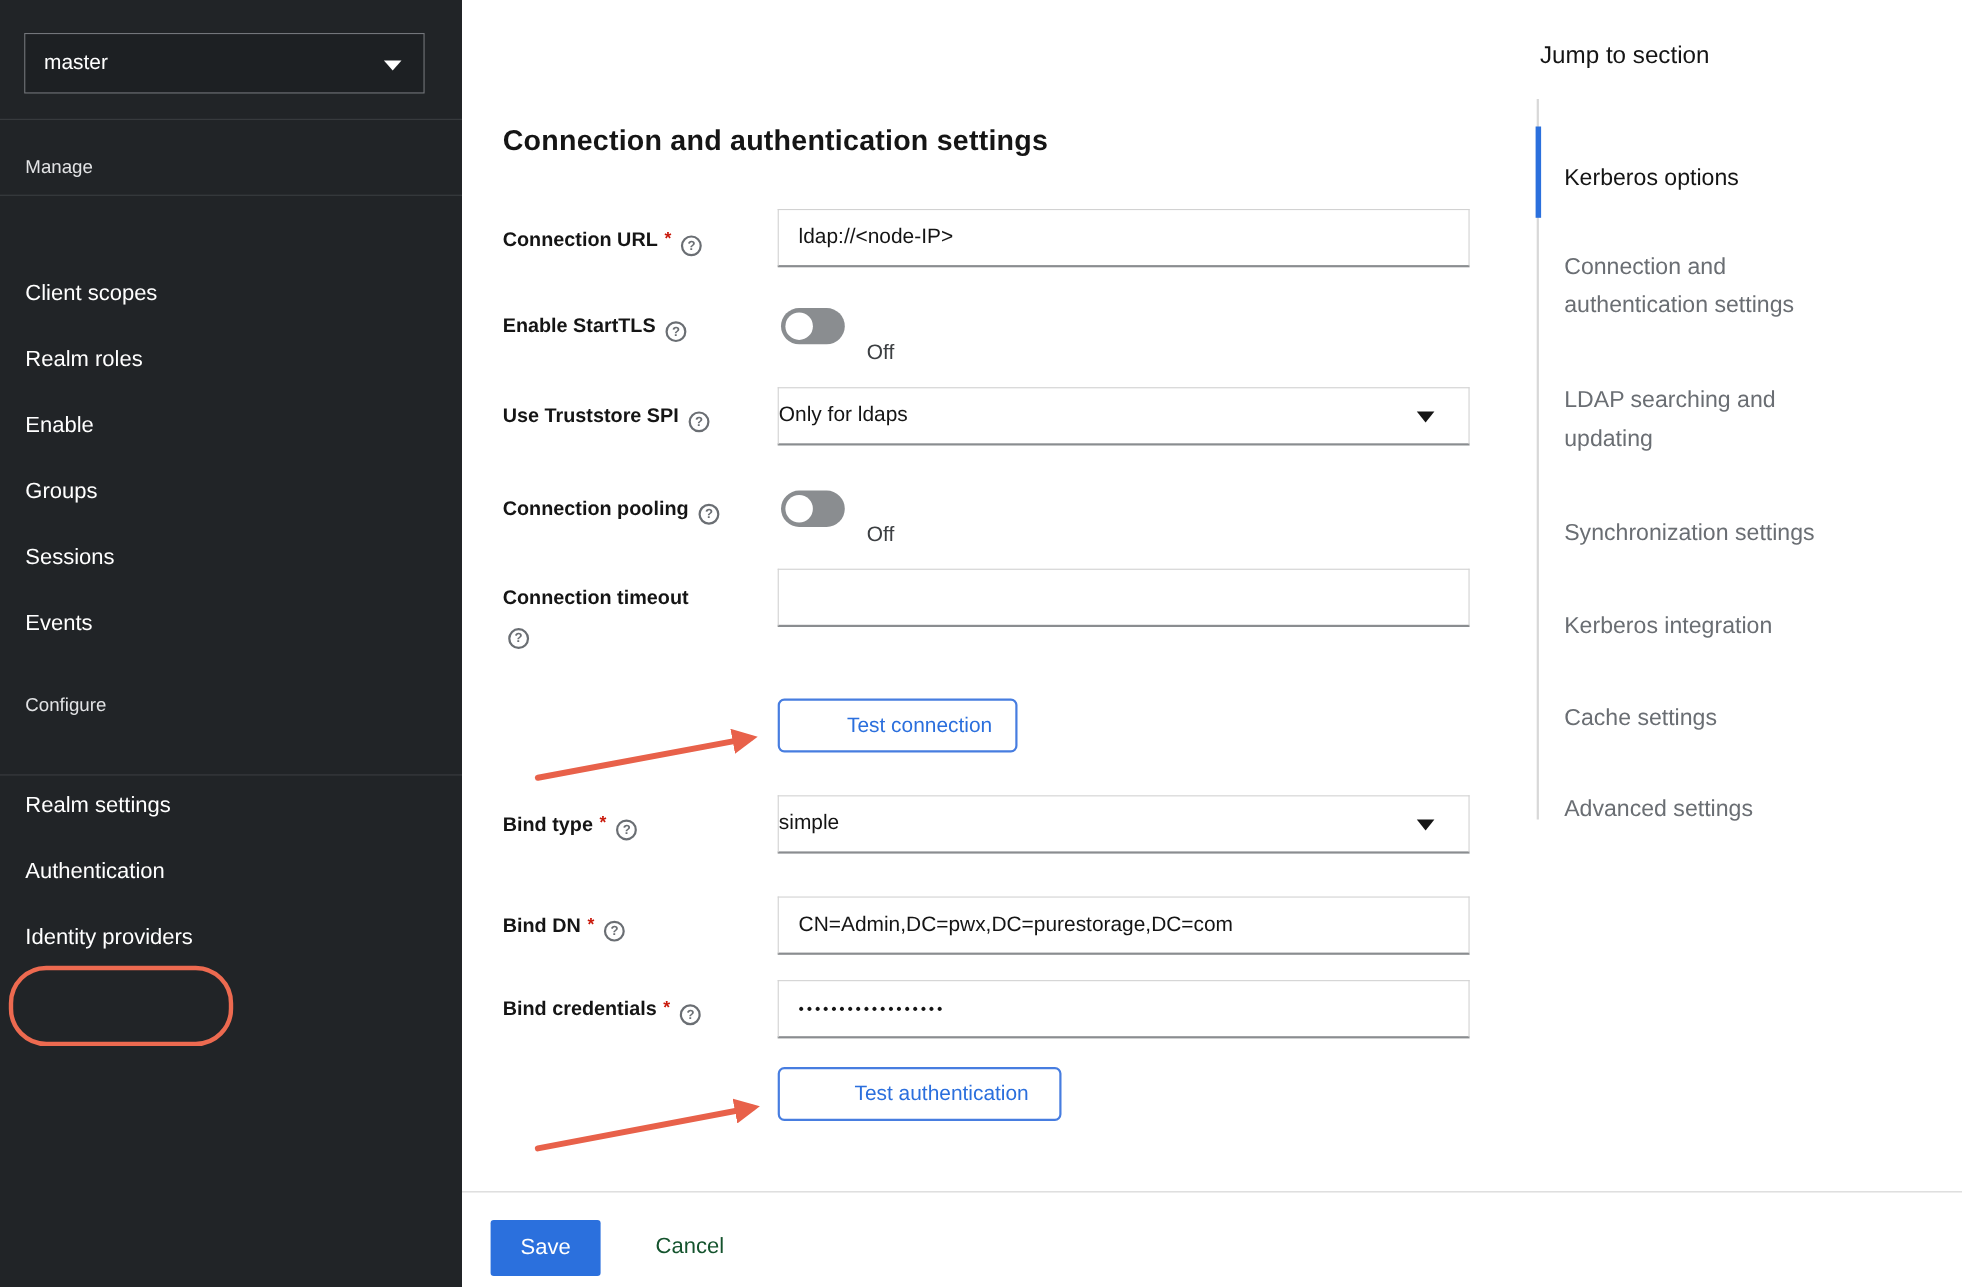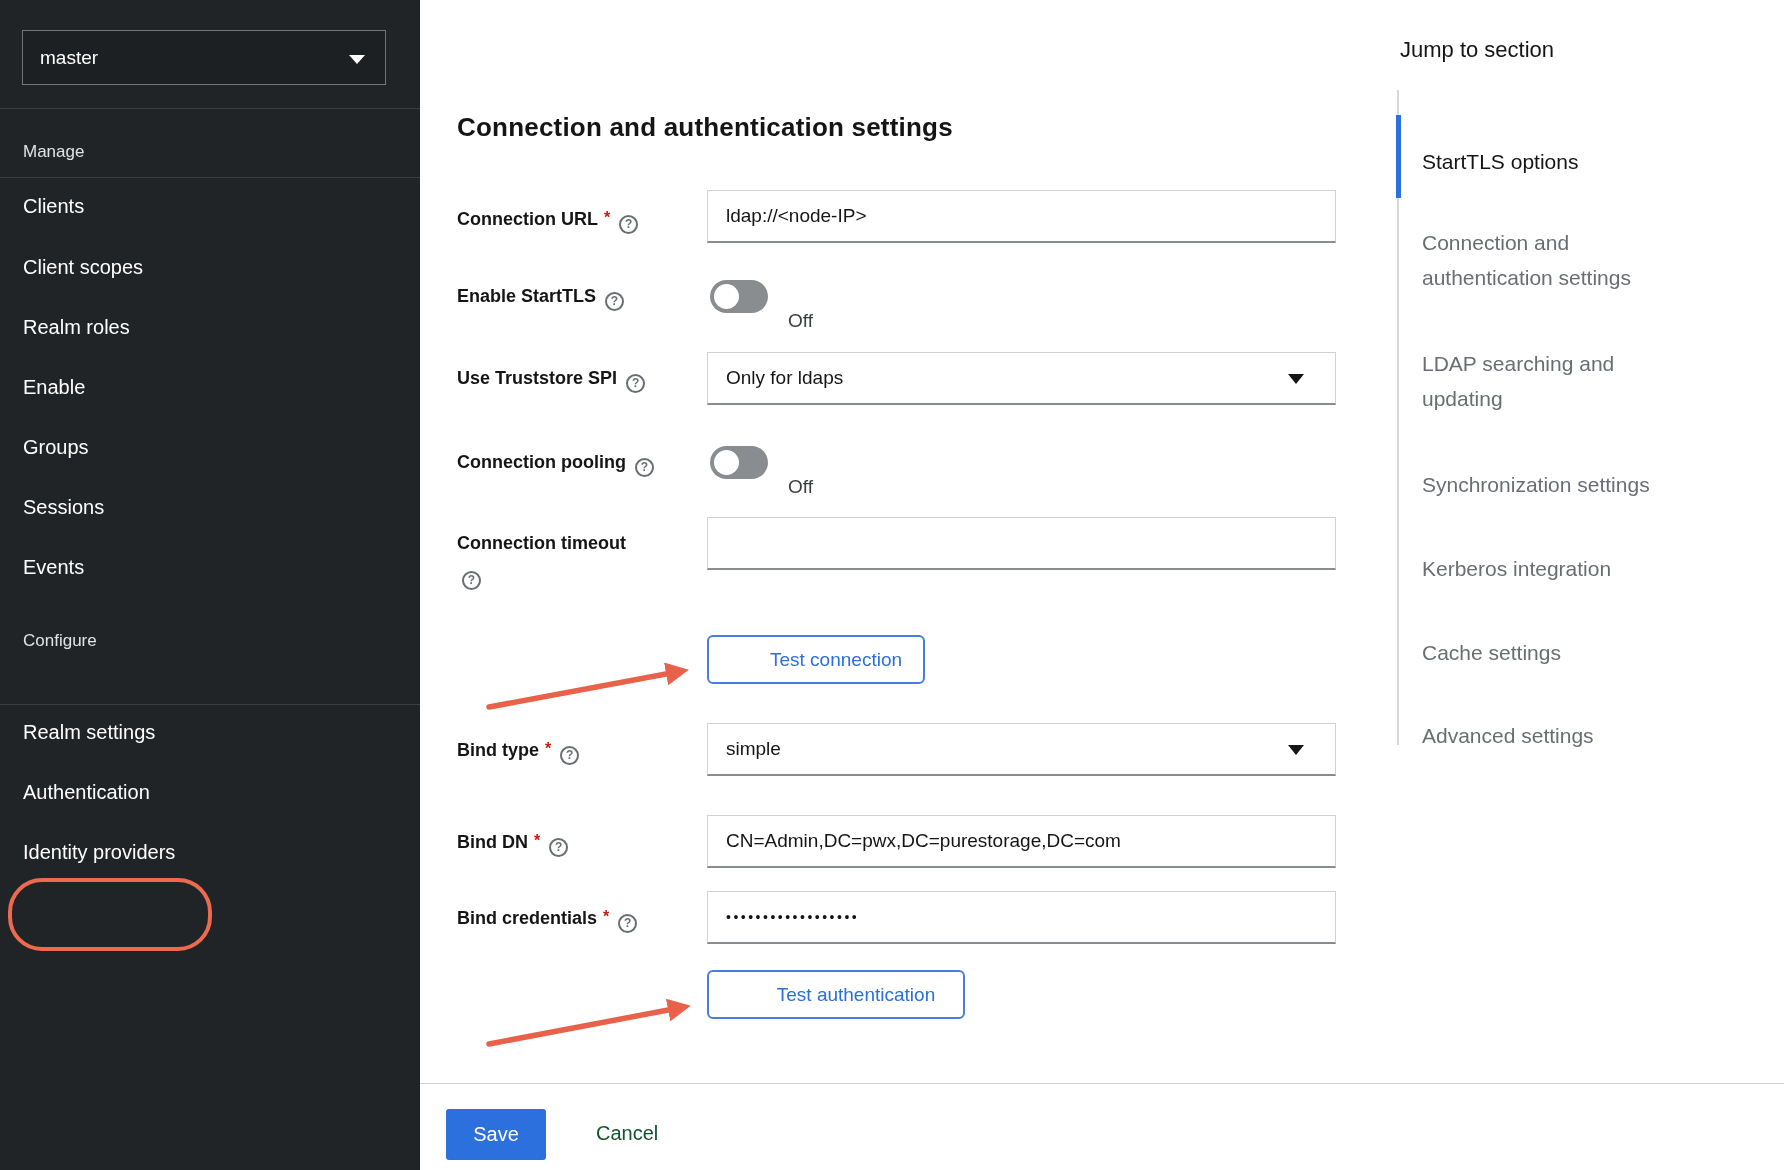--- a/index.html
+++ b/index.html
@@ -36,21 +36,21 @@
     line-height:15px; margin-left:9px; vertical-align:-3px; cursor:pointer; }
   .qicon-abs { position:absolute; left:462px; width:19px; height:19px; border:2px solid #6a6e73;
     border-radius:50%; color:#6a6e73; font-size:12px; font-weight:bold; text-align:center;
     line-height:15px; cursor:pointer; }
   .tinput { position:absolute; left:707px; width:629px; height:53px; background:#ffffff;
     border:1px solid #d2d2d2; border-bottom:2px solid #8a8d90; font-size:19px; color:#151515;
     padding:0 18px; font-family:"Liberation Sans","DejaVu Sans",sans-serif; }
   .masked { font-size:14px; letter-spacing:2.5px; }
   .selectbox { position:absolute; left:707px; width:629px; height:53px; background:#ffffff;
     border:1px solid #d2d2d2; border-bottom:2px solid #8a8d90; font-size:19px; color:#151515;
-    line-height:50px; padding-left:18px; cursor:pointer; }
+    line-height:50px; cursor:pointer; }
   .sel-caret { position:absolute; right:31px; top:21px; width:0; height:0;
     border-left:8px solid transparent; border-right:8px solid transparent;
     border-top:10px solid #151515; }
   .switch { position:absolute; left:710px; width:58px; height:33px; background:#8a8d90;
     border-radius:17px; cursor:pointer; }
   .knob { position:absolute; left:4px; top:4px; width:25px; height:25px; background:#ffffff;
     border-radius:50%; }
   .offlbl { position:absolute; left:788px; font-size:19px; color:#3c3f42;margin-top:25px; }
   .btn-outline { position:absolute; left:707px; height:49px; background:#ffffff;
     border:2px solid #477de0; border-radius:6px; color:#2b6fdd; font-size:19px;
@@ -85,21 +85,20 @@
   <nav id="sidebar">
     <div class="realm-select">
       <span>master</span>
       <span class="realm-caret"></span>
     </div>
     <div class="sb-divider" style="top:108px"></div>
 
     <div class="grouplbl" style="top:142px">Manage</div>
     <div class="sb-divider" style="top:177px"></div>
 
-    <div class="navitem" style="top:195px">Clients</div>
     <div class="navitem" style="top:256px">Client scopes</div>
     <div class="navitem" style="top:316px">Realm roles</div>
     <div class="navitem" style="top:376px">Enable</div>
     <div class="navitem" style="top:436px">Groups</div>
     <div class="navitem" style="top:496px">Sessions</div>
     <div class="navitem" style="top:556px">Events</div>
 
     <div class="grouplbl" style="top:631px">Configure</div>
     <div class="sb-divider" style="top:704px"></div>
 
@@ -172,21 +171,21 @@
 
     <div class="footer-divider"></div>
     <button class="btn-save">Save</button>
     <span class="link-cancel">Cancel</span>
   </main>
 
   <aside>
     <div class="jump-heading">Jump to section</div>
     <div class="jump-rule"></div>
     <div class="jump-active-bar"></div>
-    <div class="jump-item active" style="top:144px">StartTLS options</div>
+    <div class="jump-item active" style="top:144px">Kerberos options</div>
     <div class="jump-item" style="top:225px">Connection and authentication settings</div>
     <div class="jump-item" style="top:346px">LDAP searching and updating</div>
     <div class="jump-item" style="top:467px">Synchronization settings</div>
     <div class="jump-item" style="top:551px">Kerberos integration</div>
     <div class="jump-item" style="top:635px">Cache settings</div>
     <div class="jump-item" style="top:718px">Advanced settings</div>
   </aside>
 
   <svg id="arrows" viewBox="0 0 1784 1170">
     <defs>

